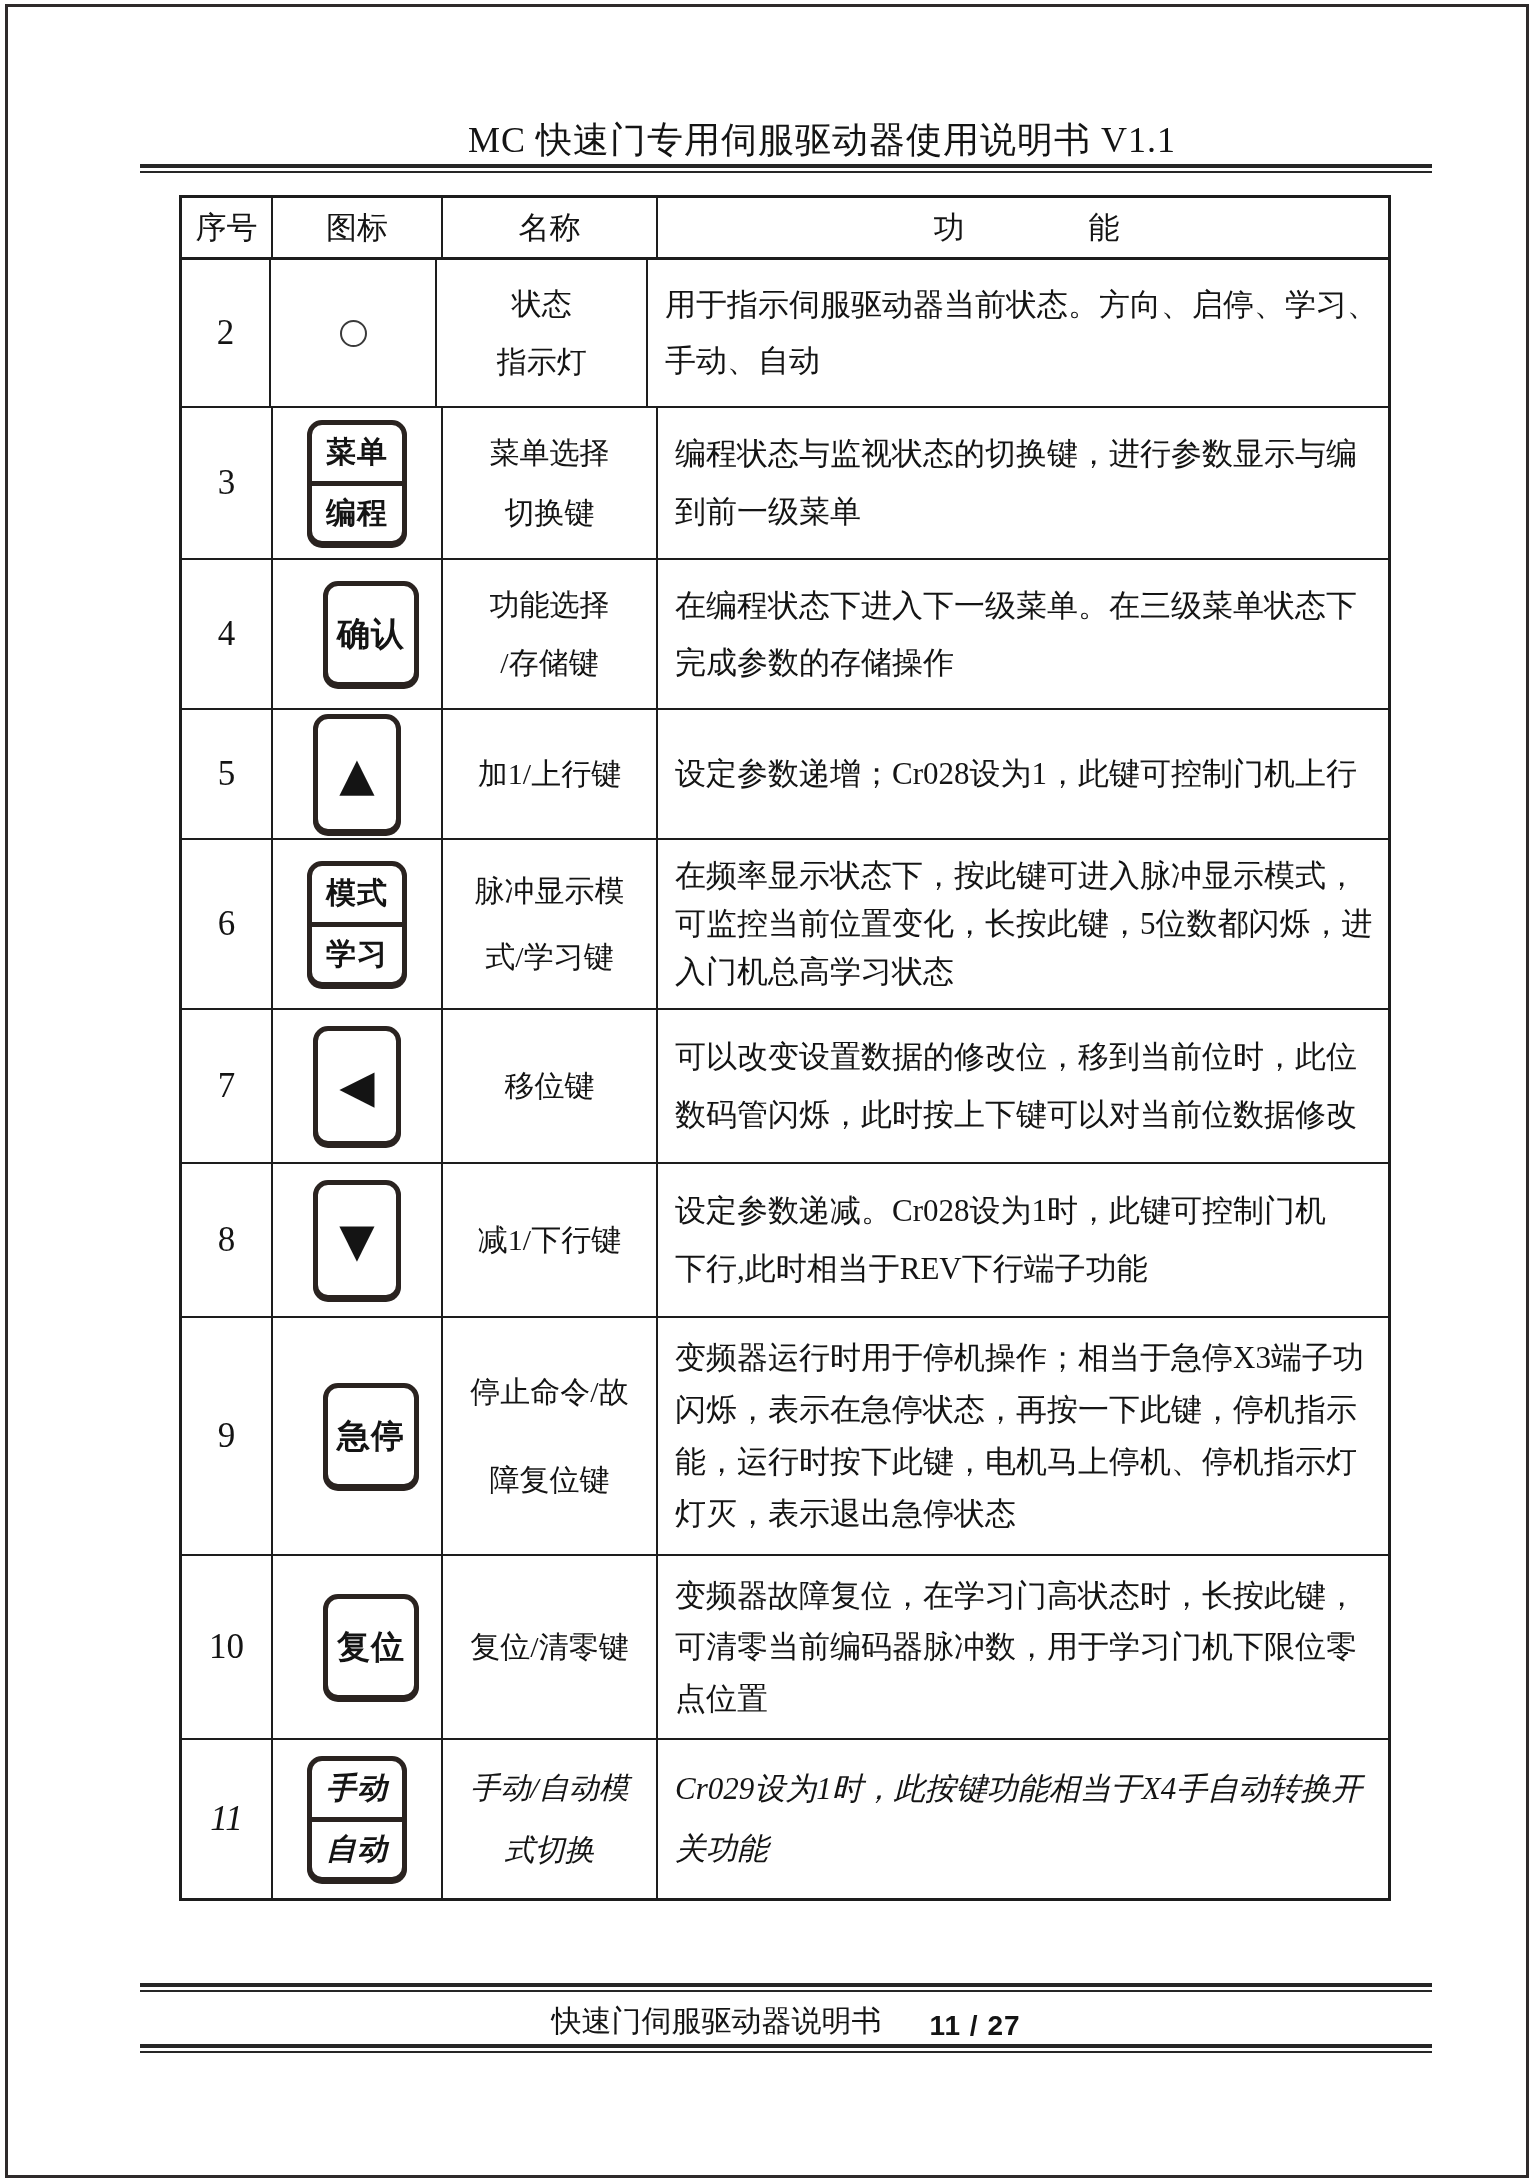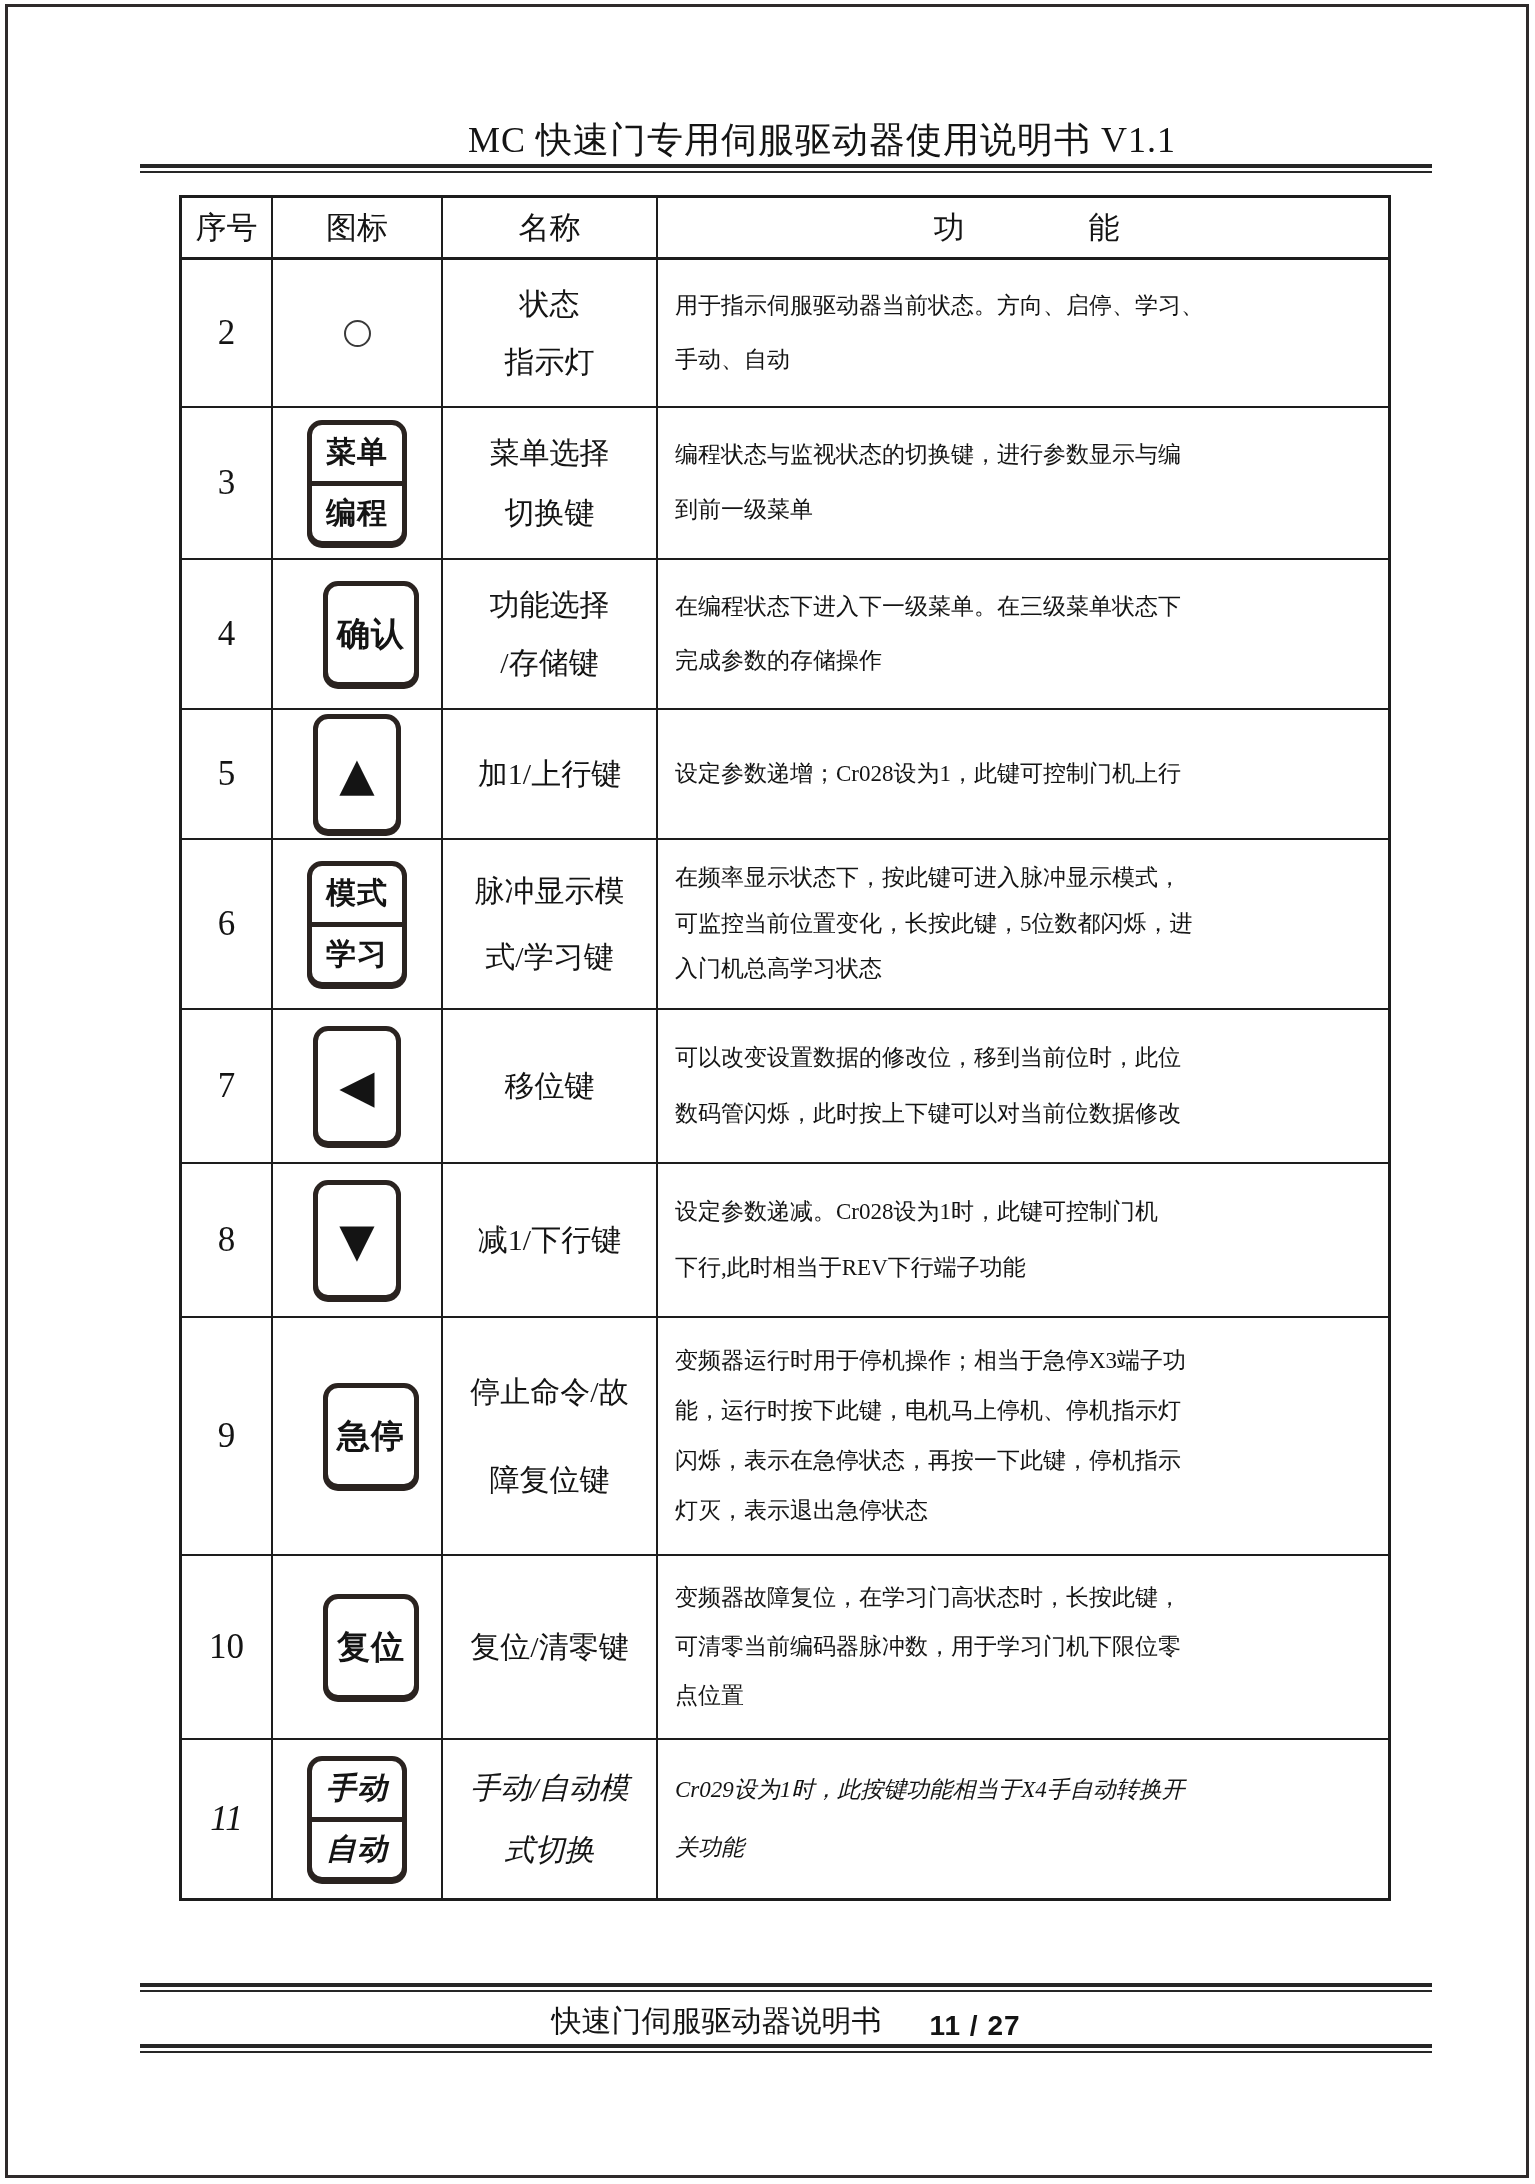--- a/index.html
+++ b/index.html
@@ -38,21 +38,21 @@
   .cell{border-right:2.5px solid #1d1d1d;display:flex;align-items:center;justify-content:center;}
   .c-no{width:91px;font-size:35px;}
   .c-icon{width:170px;}
   .c-name{width:215px;flex-direction:column;justify-content:space-evenly;
           font-size:30px;text-align:center;padding:4px 2px;}
   .c-func{flex:1;border-right:none;flex-direction:column;align-items:flex-start;
           justify-content:space-evenly;padding:6px 10px 6px 17px;}
   .head .cell{font-size:31px;}
   .head .c-func{align-items:center;justify-content:center;flex-direction:row;}
   .func-head{white-space:pre;}
-  .fline{font-size:23px;white-space:nowrap;line-height:1.15;}
+  .fline{font-size:31px;white-space:nowrap;line-height:1.15;}
   .nline{line-height:1.2;}
 
   .led{width:27px;height:27px;border:2px solid #3a3a3a;border-radius:50%;background:#fff;}
 
   .key{
     border:5px solid #2a2320;border-radius:15px;background:#fff;
     display:flex;flex-direction:column;align-items:stretch;justify-content:center;
     font-family:"Liberation Sans","DejaVu Sans",sans-serif;font-weight:bold;color:#141414;
     box-shadow:0 2px 0 #2a2320;
   }
@@ -217,22 +217,22 @@
           <div class="key one">
             <div class="kline">急停</div>
           </div>
         </div>
     <div class="cell c-name">
           <div class="nline">停止命令/故</div>
           <div class="nline">障复位键</div>
         </div>
     <div class="cell c-func">
           <div class="fline">变频器运行时用于停机操作；相当于急停X3端子功</div>
+          <div class="fline">闪烁，表示在急停状态，再按一下此键，停机指示</div>
           <div class="fline">能，运行时按下此键，电机马上停机、停机指示灯</div>
-          <div class="fline">闪烁，表示在急停状态，再按一下此键，停机指示</div>
           <div class="fline">灯灭，表示退出急停状态</div>
         </div>
   </div>
 
   <div class="row" style="height: 184px;">
     <div class="cell c-no">10</div>
     <div class="cell c-icon">
           <div class="key one">
             <div class="kline">复位</div>
           </div>

